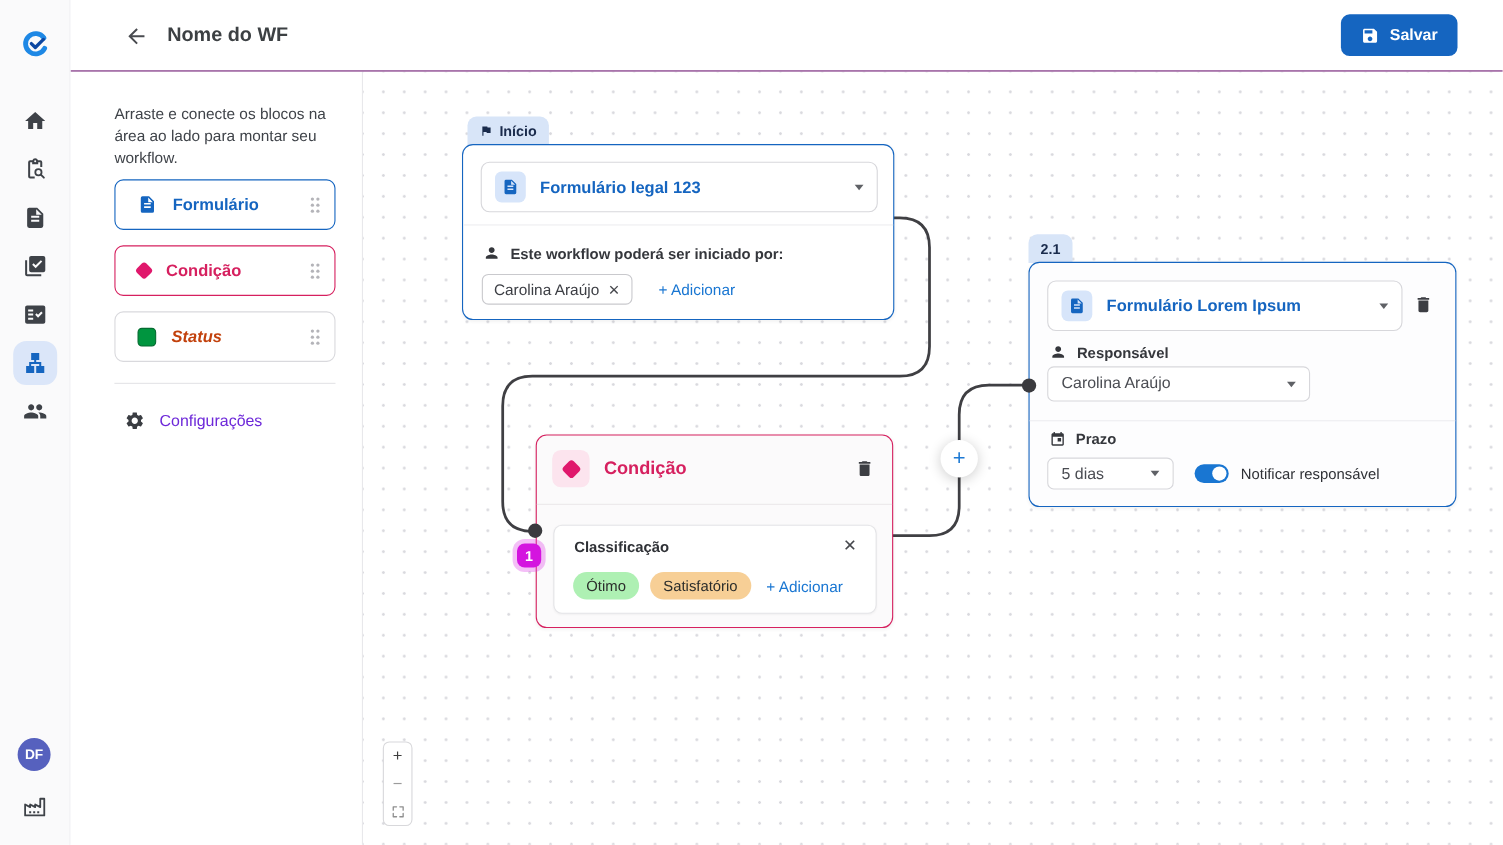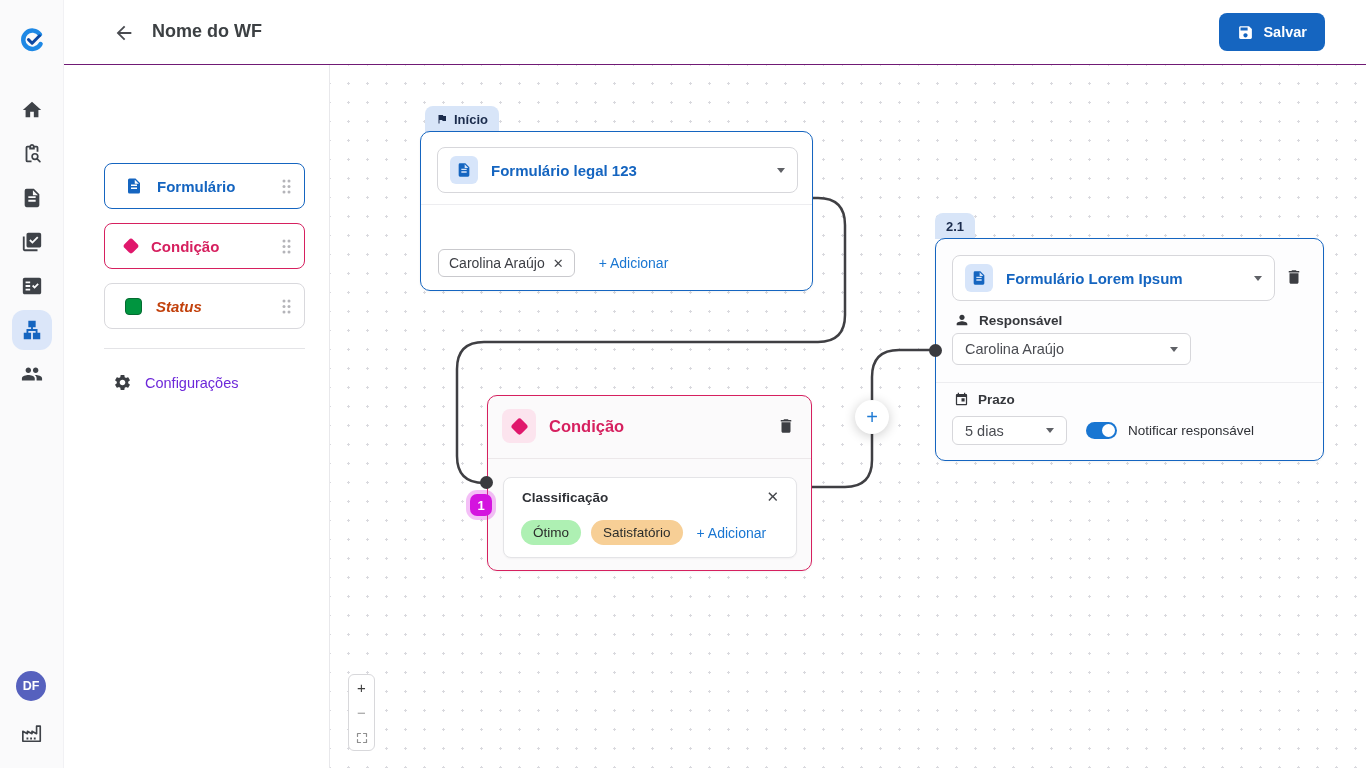--- a/index.html
+++ b/index.html
@@ -157,20 +157,21 @@
   <div class="page-title">Nome do WF</div>
   <button class="save-btn">
     <svg width="17" height="17" viewBox="0 0 24 24">
         <path d="M17 3H5c-1.11 0-2 .9-2 2v14c0 1.1.89 2 2 2h14c1.1 0 2-.9 2-2V7l-4-4zm-5 16c-1.66 0-3-1.34-3-3s1.34-3 3-3 3 1.34 3 3-1.34 3-3 3zm3-10H5V5h10v4z" fill="#fff"></path>
       </svg>
     <span>Salvar</span>
   </button>
 </div>
 
 <div class="panel">
+  <div class="instructions">Arraste e conecte os blocos na área ao lado para montar seu workflow.</div>
 
   <div class="block-card block-form">
     <svg width="18" height="18" viewBox="0 0 24 24">
         <path d="M14 2H6a2 2 0 0 0-2 2v16a2 2 0 0 0 2 2h12a2 2 0 0 0 2-2V8l-6-6zm2 14H8v-2h8v2zm0-4H8v-2h8v2zm-3-5V3.5L18.5 9H13z" fill="#1565C0"></path>
       </svg>
     <span class="lbl">Formulário</span>
     <svg class="drag-handle" width="11" height="17" viewBox="0 0 11 17">
       <g fill="#b4b4b9">
           <circle cx="3" cy="3" r="1.5"></circle>
           <circle cx="8" cy="3" r="1.5"></circle>
@@ -239,20 +240,26 @@
     <div class="select" style="position:absolute;left:16px;top:15px;width:361px;height:46px;">
       <span class="doc-chip">
         <svg width="16" height="16" viewBox="0 0 24 24">
             <path d="M14 2H6a2 2 0 0 0-2 2v16a2 2 0 0 0 2 2h12a2 2 0 0 0 2-2V8l-6-6zm2 14H8v-2h8v2zm0-4H8v-2h8v2zm-3-5V3.5L18.5 9H13z" fill="#1565C0"></path>
           </svg>
       </span>
       <span class="sel-text-blue">Formulário legal 123</span>
       <span class="caret"></span>
     </div>
     <div class="hdiv" style="top:72px;"></div>
+    <div class="fld-label" style="position:absolute;left:18px;top:90px;">
+      <svg width="16" height="16" viewBox="0 0 24 24">
+          <path d="M12 12c2.21 0 4-1.79 4-4s-1.79-4-4-4-4 1.79-4 4 1.79 4 4 4zm0 2c-2.67 0-8 1.34-8 4v2h16v-2c0-2.66-5.33-4-8-4z" fill="#35373c"></path>
+        </svg>
+      <span>Este workflow poderá ser iniciado por:</span>
+    </div>
     <div style="position:absolute;left:17px;top:117px;display:flex;align-items:center;gap:24px;">
       <span class="person-chip">
         <span>Carolina Araújo</span>
         <span class="x-glyph" style="font-size:13px;">✕</span>
       </span>
       <span class="add-link">+ Adicionar</span>
     </div>
   </div>
 
   <div class="node cond-node">

